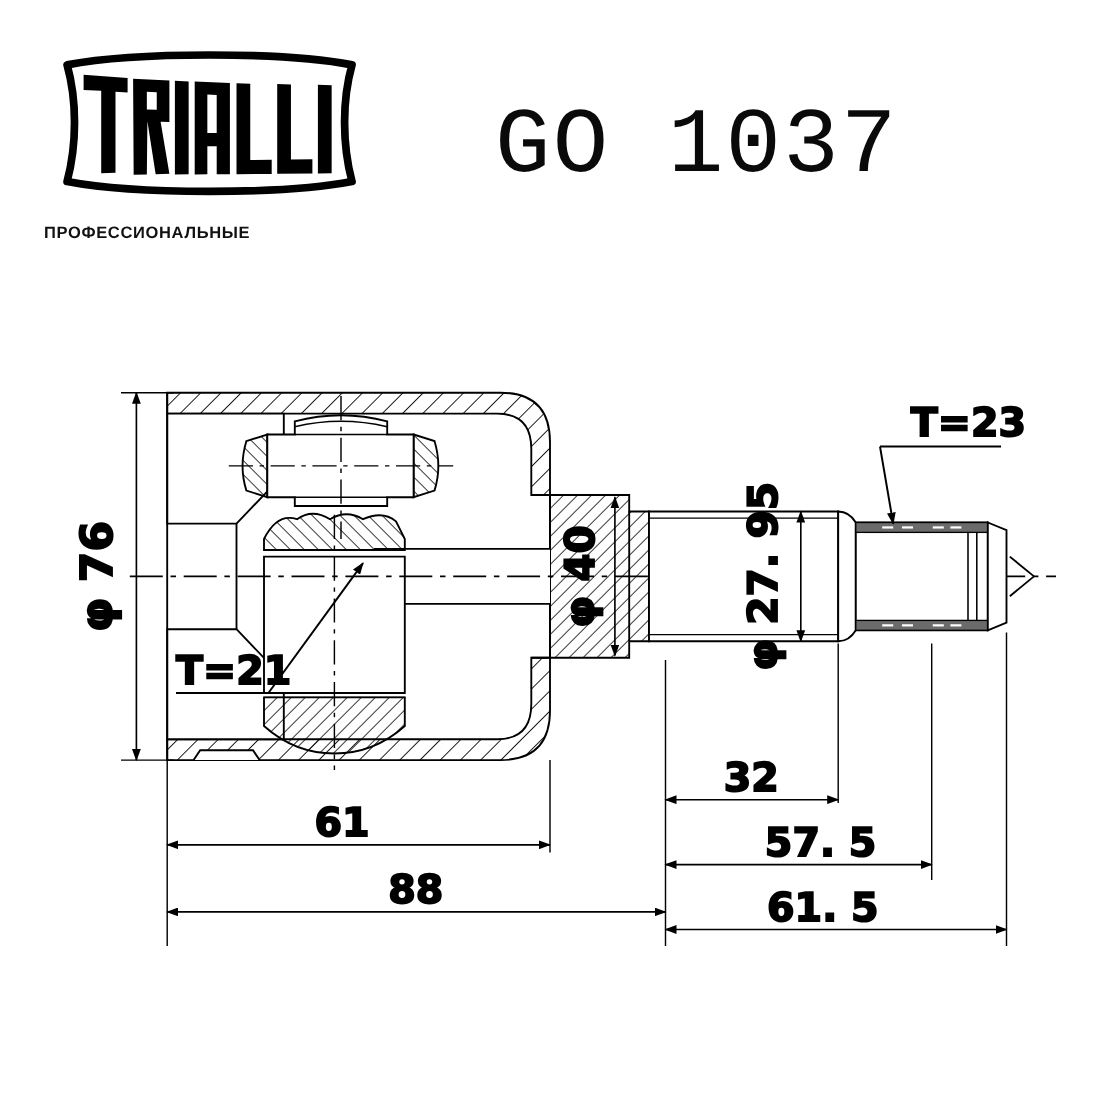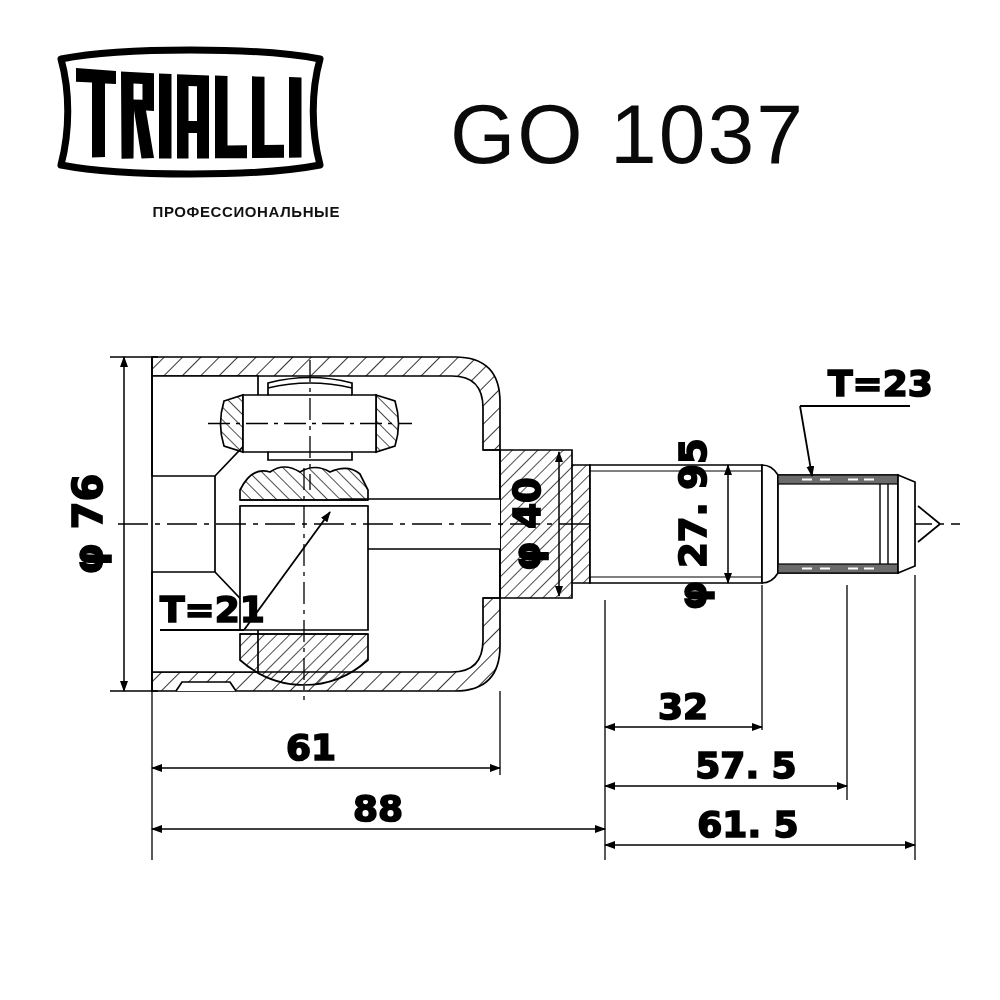--- a/index.html
+++ b/index.html
@@ -24,21 +24,21 @@
   
   #header {
     position: absolute;
     left: 0; top: 0;
     width: 1000px; height: 300px;
   }
   #brand-block {
     position: absolute;
     left: 40px; top: 45px;
     width: 300px;
-    text-align: right;
+    text-align: left;
   }
   #logo-mark {
     position: relative;
     width: 275px;
     height: 135px;
     margin: 0 auto;
   }
   #logo-tagline {
     margin-top: 22px;
     font-size: 15px;
@@ -48,21 +48,21 @@
     color: #111111;
     font-family: "Liberation Sans", sans-serif;
   }
   #part-number {
     position: absolute;
     left: 450px; top: 92px;
     font-size: 84px;
     line-height: 1;
     letter-spacing: 2px;
     color: #0a0a0a;
-    font-family: Liberation Sans, sans-serif;
+    font-family: Liberation Mono, monospace;
     font-weight: 400;
     white-space: nowrap;
   }
 
   
   #drawing-area {
     position: absolute;
     left: 0; top: 300px;
     width: 1000px; height: 640px;
   }

